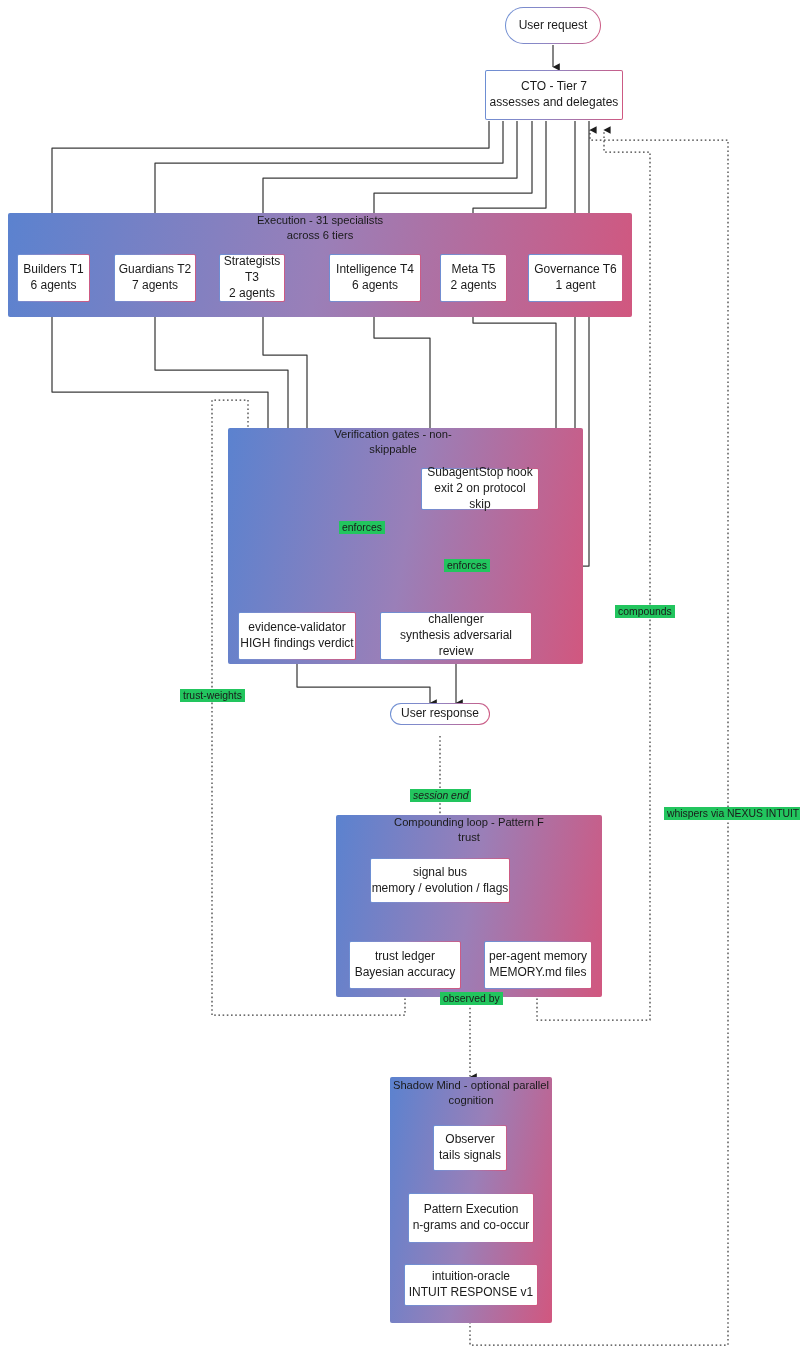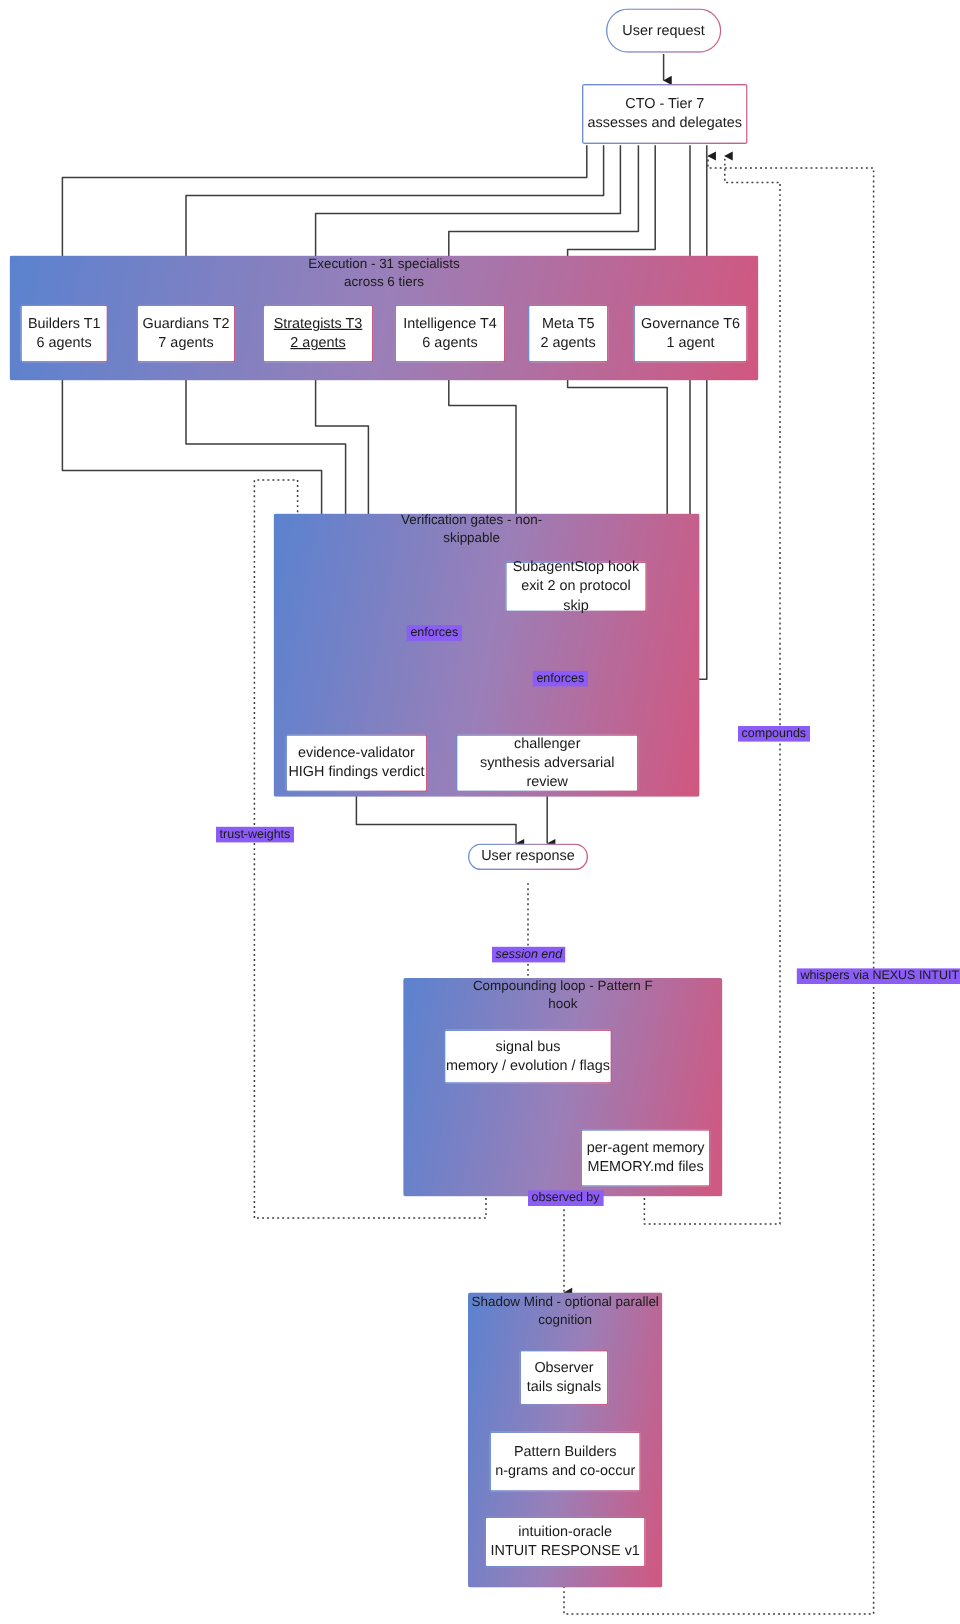--- a/index.html
+++ b/index.html
@@ -28,21 +28,21 @@
       linear-gradient(100deg,#5b82cf 0%,#9a7fb8 50%,#d1577f 100%);
     background-origin:border-box;background-clip:padding-box,border-box;
     z-index:2;
   }
   .grouplabel{
     position:absolute;text-align:center;font-size:11.2px;line-height:1.34;
     color:#1a1a1a;z-index:6;background:transparent;
   }
   
   .elabel{
-    position:absolute;font-size:10.4px;color:#1a1a1a;background:#8b5cf6;
+    position:absolute;font-size:10.4px;color:#1a1a1a;background:#22c55e;
     padding:1px 3px;white-space:nowrap;z-index:8;
   }
 </style>
 </head>
 <body>
 
 <div id="canvas">
 
   <svg id="wires" viewBox="0 0 800 1353" xmlns="http://www.w3.org/2000/svg">
     <defs>
@@ -117,21 +117,21 @@
 
   <div class="group" style="left:228px;top:428px;width:355px;height:236px;"></div>
   <div class="grouplabel" style="left:233px;top:427px;width:320px;">
     <div>Verification gates - non-</div>
     <div>skippable</div>
   </div>
 
   <div class="group" style="left:336px;top:815px;width:266px;height:182px;"></div>
   <div class="grouplabel" style="left:340px;top:815px;width:258px;">
     <div>Compounding loop - Pattern F</div>
-    <div>hook</div>
+    <div>trust</div>
   </div>
 
   <div class="group" style="left:390px;top:1077px;width:162px;height:246px;"></div>
   <div class="grouplabel" style="left:390px;top:1078px;width:162px;">
     <div>Shadow Mind - optional parallel</div>
     <div>cognition</div>
   </div>
 
   <div class="node pill" style="left:505px;top:7px;width:96px;height:37px;">
     <div>User request</div>
@@ -145,21 +145,21 @@
   <div class="node" style="left:17px;top:254px;width:73px;height:48px;">
     <div>Builders T1</div>
     <div class="l2">6 agents</div>
   </div>
 
   <div class="node" style="left:114px;top:254px;width:82px;height:48px;">
     <div>Guardians T2</div>
     <div class="l2">7 agents</div>
   </div>
 
-  <div class="node" style="left:219px;top:254px;width:92px;height:48px;text-decoration:underline;">
+  <div class="node" style="left:219px;top:254px;width:66px;height:48px;">
     <div>Strategists T3</div>
     <div class="l2">2 agents</div>
   </div>
 
   <div class="node" style="left:329px;top:254px;width:92px;height:48px;">
     <div>Intelligence T4</div>
     <div class="l2">6 agents</div>
   </div>
 
   <div class="node" style="left:440px;top:254px;width:67px;height:48px;">
@@ -189,33 +189,37 @@
 
   <div class="node pill" style="left:390px;top:703px;width:100px;height:22px;">
     <div>User response</div>
   </div>
 
   <div class="node" style="left:370px;top:858px;width:140px;height:45px;">
     <div>signal bus</div>
     <div class="l2">memory / evolution / flags</div>
   </div>
 
+  <div class="node" style="left:349px;top:941px;width:112px;height:48px;">
+    <div>trust ledger</div>
+    <div class="l2">Bayesian accuracy</div>
+  </div>
 
   <div class="node" style="left:484px;top:941px;width:108px;height:48px;">
     <div>per-agent memory</div>
     <div class="l2">MEMORY.md files</div>
   </div>
 
   <div class="node" style="left:433px;top:1125px;width:74px;height:46px;">
     <div>Observer</div>
     <div class="l2">tails signals</div>
   </div>
 
   <div class="node" style="left:408px;top:1193px;width:126px;height:50px;">
-    <div>Pattern Builders</div>
+    <div>Pattern Execution</div>
     <div class="l2">n-grams and co-occur</div>
   </div>
 
   <div class="node" style="left:404px;top:1264px;width:134px;height:42px;">
     <div>intuition-oracle</div>
     <div class="l2">INTUIT RESPONSE v1</div>
   </div>
 
   <div class="elabel" style="left:339px;top:521px;">enforces</div>
   <div class="elabel" style="left:444px;top:559px;">enforces</div>

